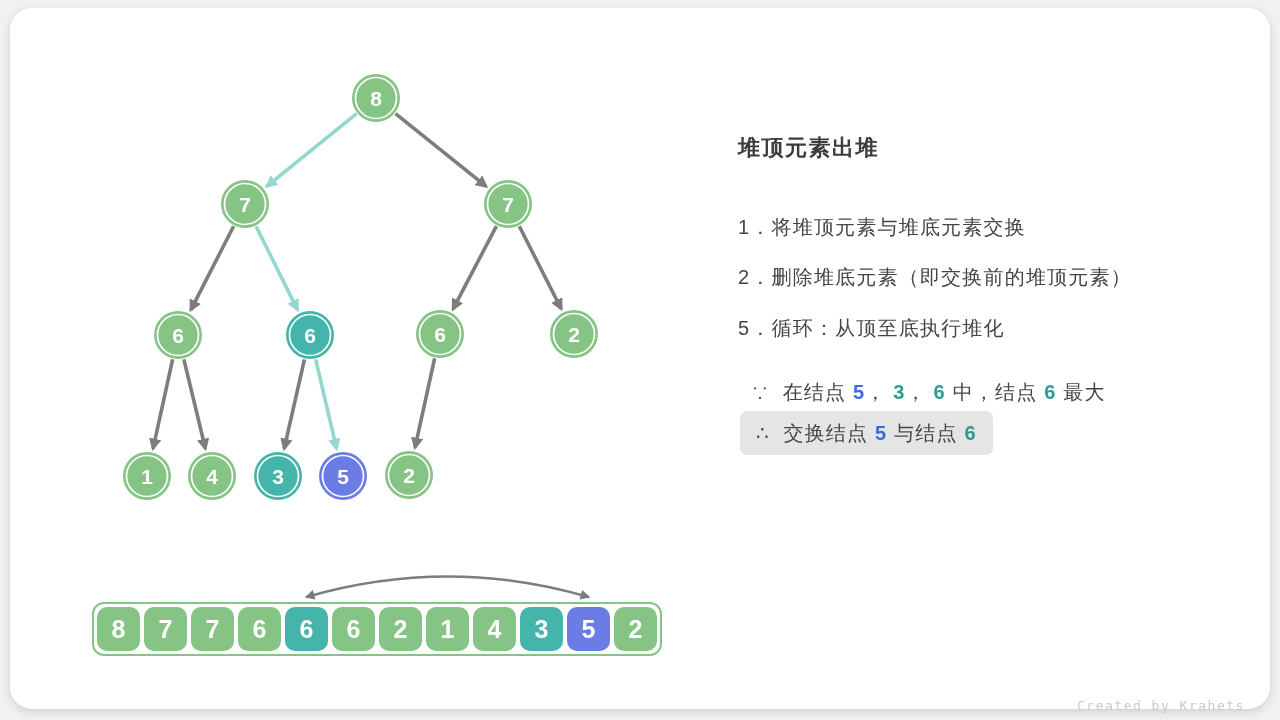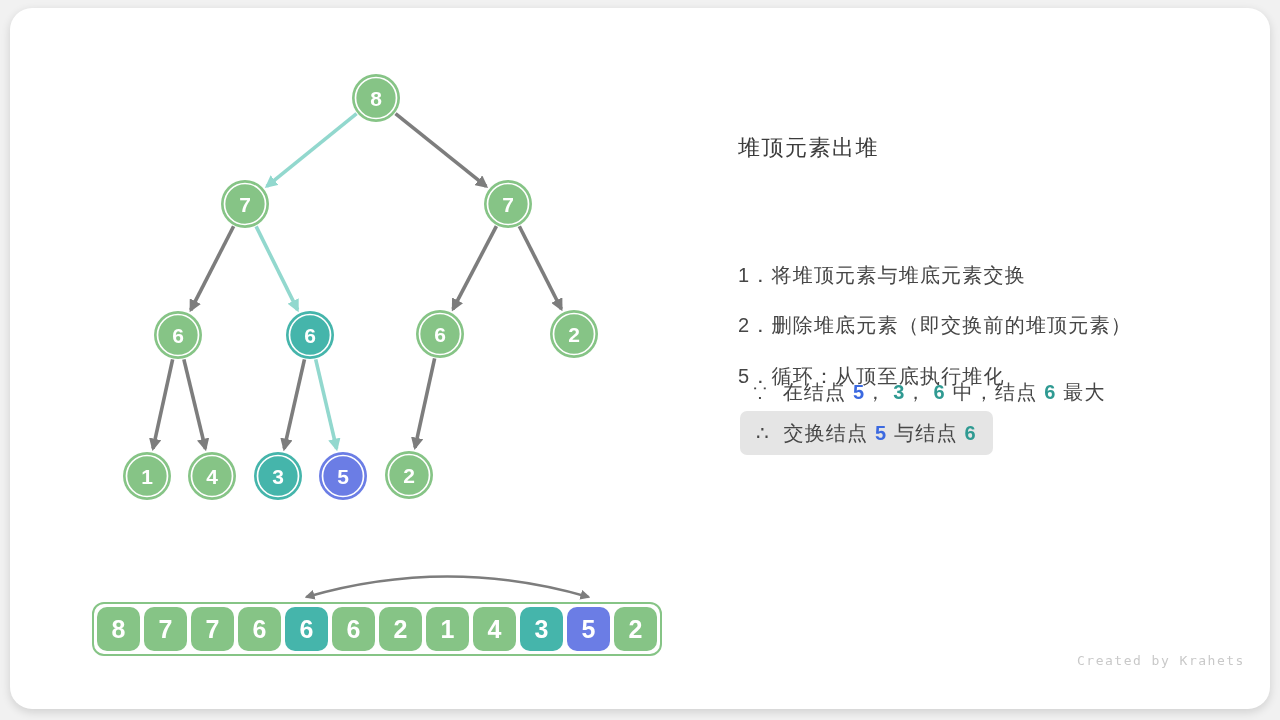--- a/index.html
+++ b/index.html
@@ -21,44 +21,44 @@
     border:2px solid #86c486;border-radius:12px;background:#ffffff;
   }
   .cell{
     width:43px;height:44px;border-radius:10px;
     color:#ffffff;font-size:25px;font-weight:bold;
     display:flex;align-items:center;justify-content:center;
   }
   
   .t-title{
     position:absolute;left:738px;top:133px;
-    font-size:22px;font-weight:normal;color:#3c3c3c;letter-spacing:1.5px;
+    font-size:22px;font-weight:bold;color:#3c3c3c;letter-spacing:1.5px;
     white-space:pre;
   }
   .t-step{
     position:absolute;left:738px;
-    font-size:20px;color:#464646;letter-spacing:1.2px;white-space:pre;margin-top:48px;
+    font-size:20px;color:#464646;letter-spacing:1.2px;white-space:pre;
   }
   #step-0{top:214px}
   #step-1{top:264px}
   #step-2{top:315px}
   .t-because{
     position:absolute;left:752px;top:379px;
     font-size:20px;color:#464646;letter-spacing:1.2px;white-space:pre;text-align:right;
   }
   .t-therefore{
     position:absolute;left:740px;top:411px;height:44px;
     display:inline-flex;align-items:center;
     background:#e5e5e5;border-radius:7px;padding:0 16px;
     font-size:20px;color:#464646;letter-spacing:1.2px;white-space:pre;
   }
   .seg-blue{color:#3b69e0;font-weight:bold;}
   .seg-teal{color:#2f9a92;font-weight:bold;}
   .watermark{
-    position:absolute;left:1077px;top:653px;
+    position:absolute;left:1077px;top:698px;
     font-family:"DejaVu Sans Mono", monospace;
     font-size:13px;color:#c9c9c9;letter-spacing:1.5px;white-space:pre;
   }
 </style>
 </head>
 <body>
 
 <div class="card"></div>
 
 <svg id="scene" width="1280" height="720" viewBox="0 0 1280 720">

